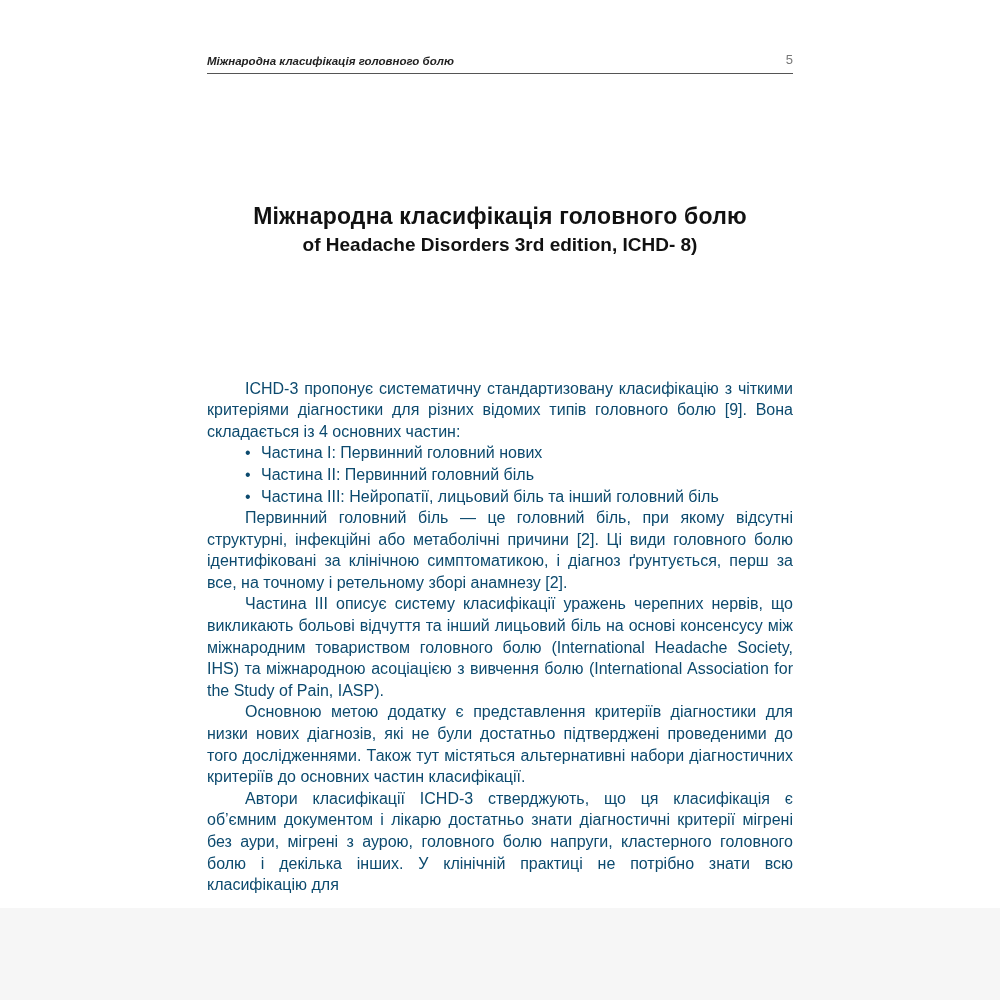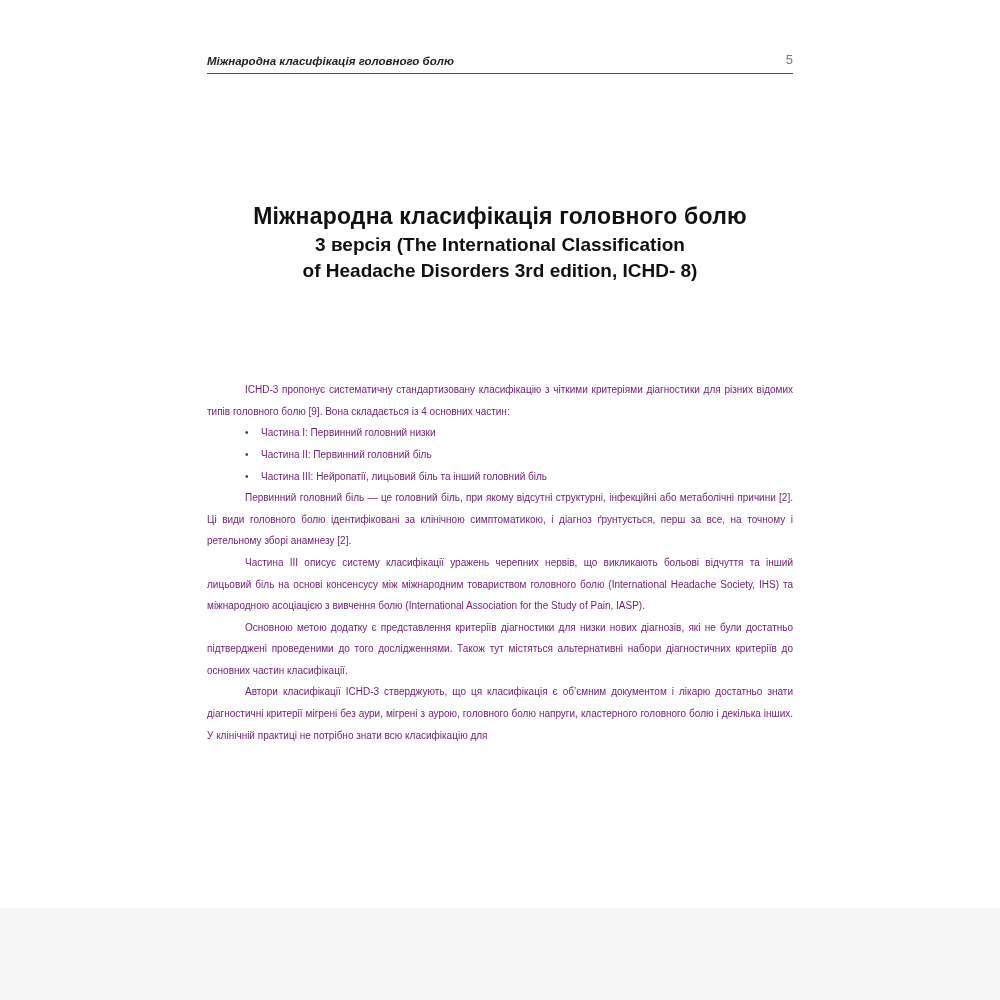--- a/index.html
+++ b/index.html
@@ -54,25 +54,25 @@
     letter-spacing: 0.2px;
   }
   .chapter-title .t-line2,
   .chapter-title .t-line3 {
     display: block;
     font-size: 19px;
     line-height: 1.35;
   }
   
   .body-text {
-    margin-top: 96px;
-    font-size: 10px;
+    margin-top: 120px;
+    font-size: 16px;
     line-height: 21.6px;
     text-align: justify;
-    color: #701a75;
+    color: #0c4a6e;
   }
   .body-text p {
     margin: 0;
     text-indent: 38px;
   }
   ul.bullet-list {
     list-style: none;
     margin: 0;
     padding: 0;
   }
@@ -93,30 +93,29 @@
 <div class="page">
   <div class="content">
 
     <header class="running-header">
       <span class="rh-title">Міжнародна класифікація головного болю</span>
       <span class="rh-page">5</span>
     </header>
 
     <h1 class="chapter-title">
       <span class="t-line1">Міжнародна класифікація головного болю</span>
-      <span class="t-line2">3 версія (The International Classification</span>
       <span class="t-line3">of Headache Disorders 3rd edition, ICHD- 8)</span>
     </h1>
 
     <div class="body-text">
       <p>ICHD-3 пропонує систематичну стандартизовану класифікацію з чіткими критеріями діагностики для різних відомих типів головного болю [9]. Вона складається із 4 основних частин:</p>
 
       <ul class="bullet-list">
         <li>
-          <span class="bullet-marker">•</span><span>Частина I: Первинний головний низки</span>
+          <span class="bullet-marker">•</span><span>Частина I: Первинний головний нових</span>
         </li>
         <li>
           <span class="bullet-marker">•</span><span>Частина II: Первинний головний біль</span>
         </li>
         <li>
           <span class="bullet-marker">•</span><span>Частина III: Нейропатії, лицьовий біль та інший головний біль</span>
         </li>
       </ul>
 
       <p>Первинний головний біль — це головний біль, при якому відсутні структурні, інфекційні або метаболічні причини [2]. Ці види головного болю ідентифіковані за клінічною симптоматикою, і діагноз ґрунтується, перш за все, на точному і ретельному зборі анамнезу [2].</p>

